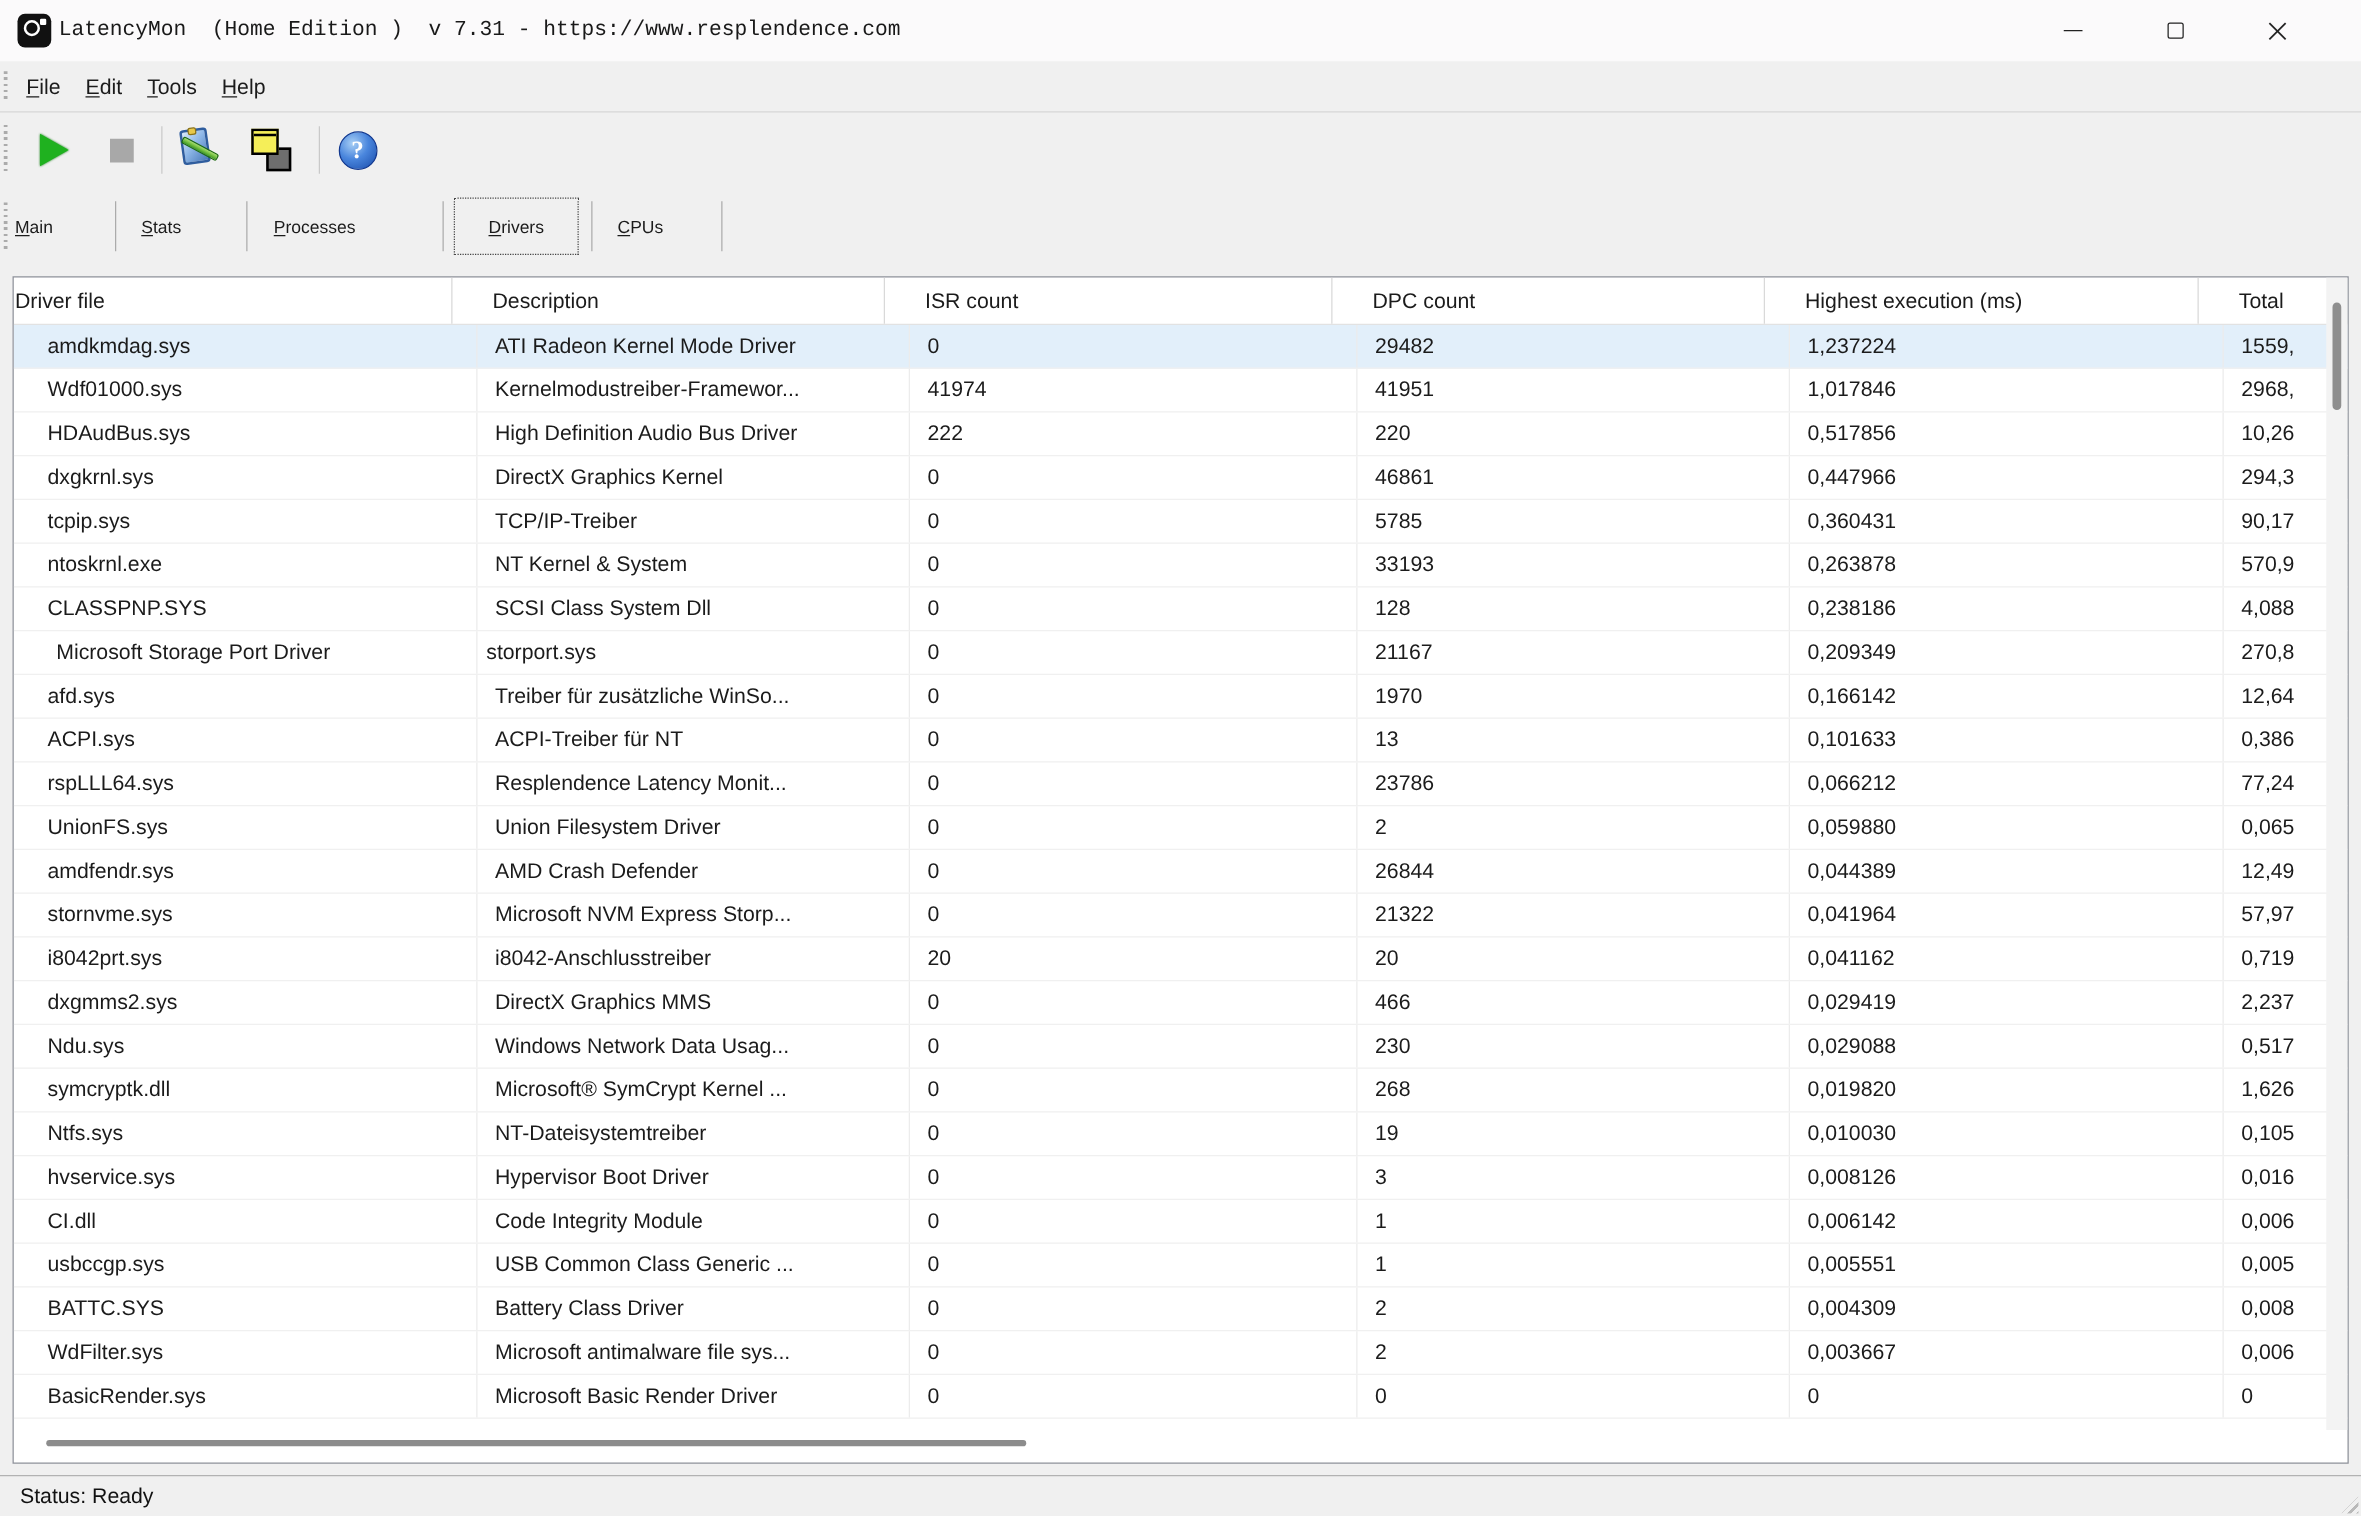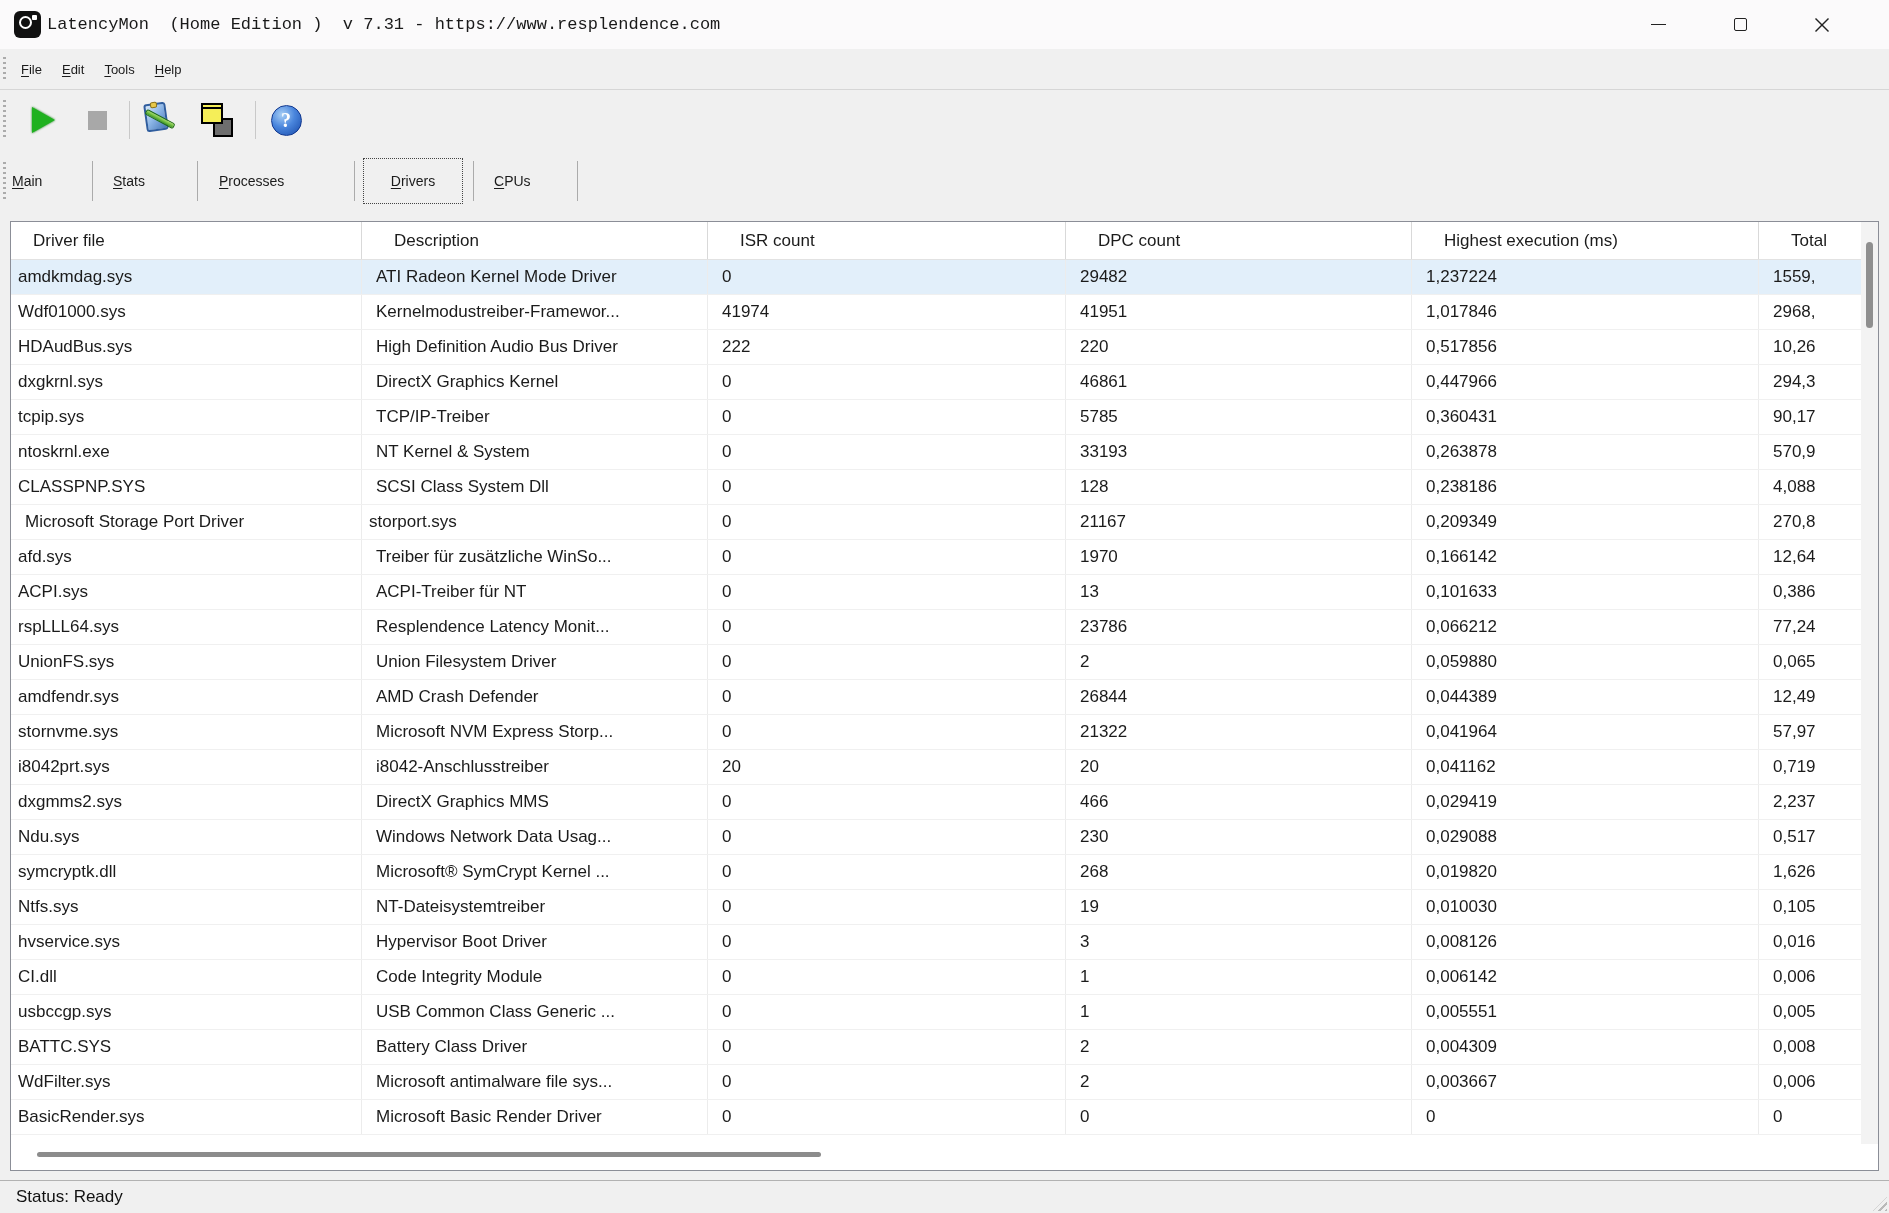--- a/index.html
+++ b/index.html
@@ -16,21 +16,21 @@
   #window-title{position:absolute;left:47px;top:0;height:49px;line-height:49px;font-size:17px;color:#191919;white-space:pre;}
   #win-controls{position:absolute;right:44px;top:0;height:49px;display:flex;}
   .win-btn{width:46px;height:49px;display:flex;align-items:center;justify-content:center;}
   .win-btn + .win-btn{margin-left:36px;}
   .glyph-min{width:15px;height:0;border-top:1.4px solid #222;}
   .glyph-max{width:13px;height:13px;border:1.4px solid #222;border-radius:2px;}
   
   #menubar{position:absolute;left:0;top:49px;width:1889px;height:41px;display:flex;align-items:center;padding-left:11px;border-bottom:1px solid #D6D6D6;}
   .gripper{position:absolute;left:3px;width:3px;background-image:repeating-linear-gradient(to bottom,#ABABAB 0 2px,transparent 2px 5px);}
   #menubar .gripper{top:8px;bottom:8px;}
-  .menu-item{padding:0 10px;font-size:13px;height:41px;line-height:41px;}
+  .menu-item{padding:0 10px;font-size:17px;height:41px;line-height:41px;}
   .key{text-decoration:underline;text-underline-offset:2px;}
   
   #toolbar{position:absolute;left:0;top:90px;width:1889px;height:60px;display:flex;align-items:center;}
   #toolbar .gripper{top:10px;bottom:10px;}
   .tb-btn{display:flex;align-items:center;justify-content:center;}
   .tb-sep{width:1px;height:38px;background:#C9C9C9;}
   #btn-play{margin-left:26px;width:34px;height:36px;}
   .play-icon{width:0;height:0;border-left:23px solid #1FB11F;border-top:13px solid transparent;border-bottom:13px solid transparent;filter:drop-shadow(0 0 1px #0a7a0a);}
   #btn-stop{margin-left:20px;width:34px;height:36px;}
   .stop-icon{width:19px;height:19px;background:#A8A8A8;}
@@ -51,23 +51,23 @@
   #tabbar .gripper{top:12px;bottom:12px;}
   .tab{position:absolute;top:0;height:62px;line-height:62px;font-size:14px;cursor:default;}
   .tab-sep{position:absolute;top:11px;width:1px;height:40px;background:#ABABAB;}
   #tab-drivers-box{position:absolute;left:363px;top:8px;width:100px;height:46px;border:1px dotted #444;display:flex;align-items:center;justify-content:center;}
   #tab-drivers-box .tab{position:static;height:auto;line-height:normal;}
   
   #table{position:absolute;left:10px;top:221px;width:1869px;height:950px;background:#fff;border:1px solid #8B8E97;overflow:hidden;}
   .grid-row{display:grid;grid-template-columns:350px 346px 358px 346px 347px 1fr;}
   #thead{height:38px;border-bottom:1px solid #E2E2E2;}
   .hcell{font-size:17px;line-height:37px;padding-left:32px;white-space:nowrap;overflow:hidden;}
-  .hcell.c0{padding-left:22px;}
+  .hcell.c0{padding-left:1px;}
   .hcell + .hcell{border-left:1px solid #D9D9D9;}
-  .trow{height:35px;border-bottom:1px solid #F0F0F0;}
+  .trow{height:35px;border-bottom:1px solid #F0F0F0;padding-left:20px;}
   .trow.selected{background:#E2EFFA;}
   .cell{font-size:17px;line-height:34px;padding-left:14px;white-space:nowrap;overflow:hidden;}
   .cell.c0{padding-left:7px;}
   .cell + .cell{border-left:1px solid #ECECEC;}
   #v-scrollbar{position:absolute;right:0;top:0;bottom:26px;width:17px;background:#F3F3F3;}
   #v-thumb{position:absolute;left:5px;top:20px;width:7px;height:86px;background:#8F8F8F;border-radius:3.5px;}
   #h-thumb{position:absolute;left:26px;bottom:13px;width:784px;height:5px;background:#8C8C8C;border-radius:2.5px;}
   
   #statusbar{position:absolute;left:0;top:1180px;width:1889px;height:33px;background:#F0F0F0;border-top:1px solid #B2B2B2;}
   #status-text{position:absolute;left:16px;top:0;height:32px;line-height:32px;font-size:17px;color:#111;}

